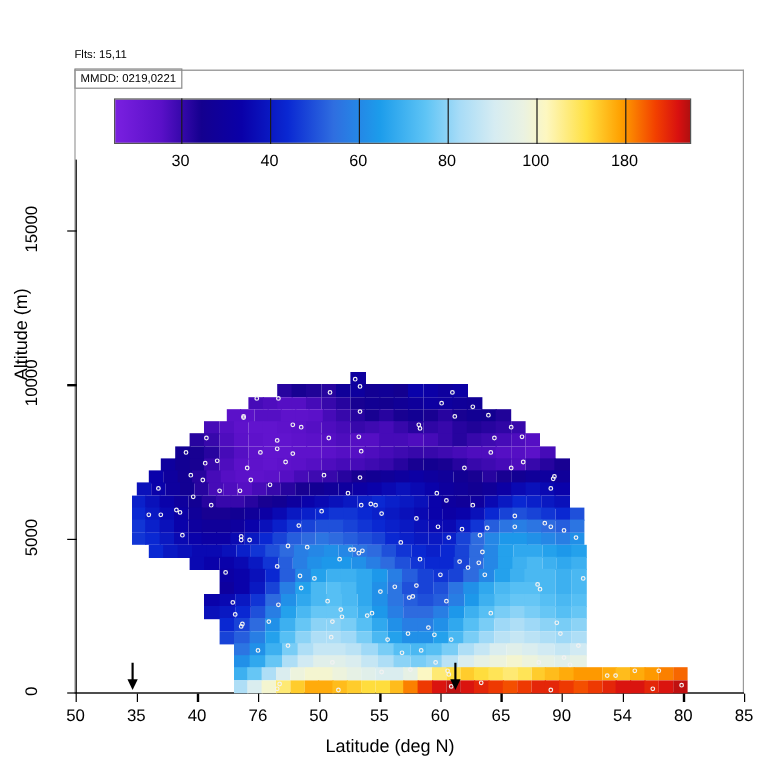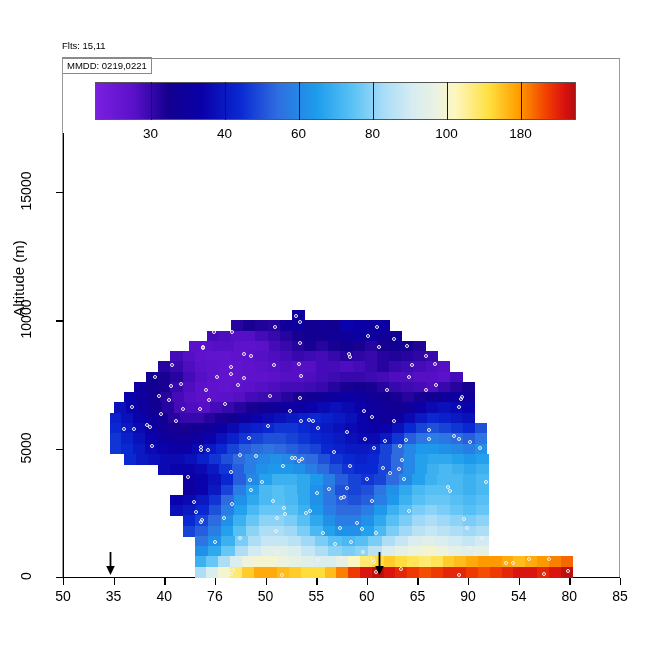--- a/index.html
+++ b/index.html
@@ -886,20 +886,21 @@
       <div class="marker" style="left: 310.565px; top: 437.358px;"></div>
       <div class="marker" style="left: 394.278px; top: 439.668px;"></div>
       <div class="marker" style="left: 479.205px; top: 439.288px;"></div>
       <div class="marker" style="left: 336.135px; top: 433.821px;"></div>
       <div class="marker" style="left: 502.507px; top: 436.359px;"></div>
       <div class="marker" style="left: 217.147px; top: 439.865px;"></div>
       <div class="marker" style="left: 165.736px; top: 439.077px;"></div>
       <div class="marker" style="left: 168.371px; top: 434.608px;"></div>
     </div>
 
+  <div id="xaxis-title">Latitude (deg N)</div>
   <div id="yaxis-title">Altitude (m)</div>
 
 <div class="xtick" style="left: 63px;"></div>
     <div class="xtick-label" style="left: 63px;">50</div>
     <div class="xtick" style="left: 113.636px;"></div>
     <div class="xtick-label" style="left: 113.636px;">35</div>
     <div class="xtick" style="left: 164.273px;"></div>
     <div class="xtick-label" style="left: 164.273px;">40</div>
     <div class="xtick" style="left: 214.909px;"></div>
     <div class="xtick-label" style="left: 214.909px;">76</div>

